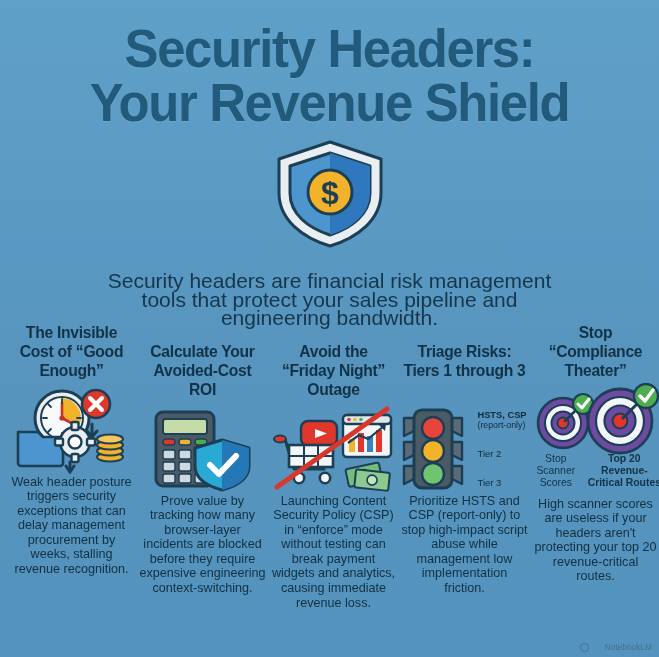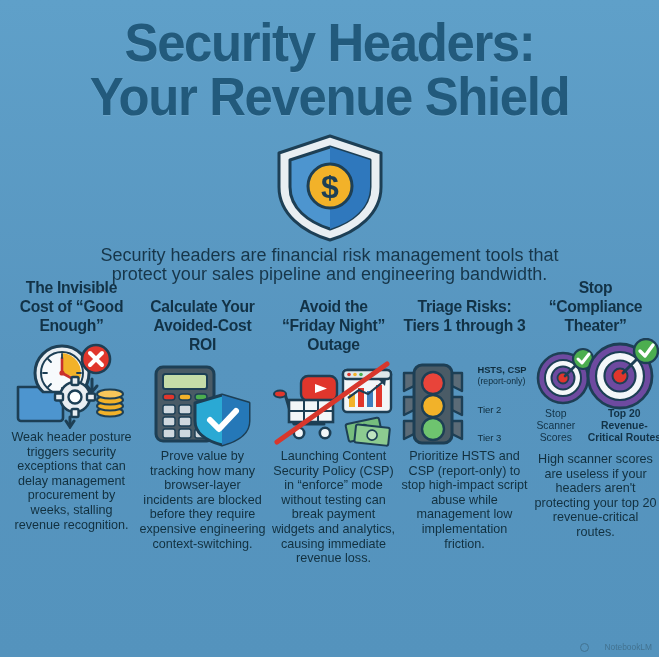--- a/index.html
+++ b/index.html
@@ -12,21 +12,21 @@
   }
   .page{
     width:659px;height:657px;
     position:relative;
     box-sizing:border-box;
     background:linear-gradient(180deg,#5fa0c9 0%,#5795bf 55%,#5493bd 100%);
   }
 
   
   .title-block{
-    padding-top:16px;
+    padding-top:22px;
     text-align:center;
   }
   .title-line{
     color:#225a7c;
     font-weight:bold;
     font-size:53px;
     line-height:54px;
     letter-spacing:-1.4px;
     font-stretch:condensed;
     transform:scaleX(0.96);
@@ -36,25 +36,25 @@
   
   .hero{
     margin-top:8px;
     display:flex;justify-content:center;align-items:center;
     height:112px;
   }
   .hero svg{display:block;}
 
   
   .subtitle{
-    margin:2px auto 0 auto;
+    margin:22px auto 0 auto;
     width:470px;
     text-align:center;
     color:#17364a;
-    font-size:18px;
+    font-size:21px;
     line-height:18.5px;
   }
 
   
   .columns{
     margin-top:14px;
     display:flex;
     justify-content:space-between;
     padding:0 6px;
     box-sizing:border-box;

